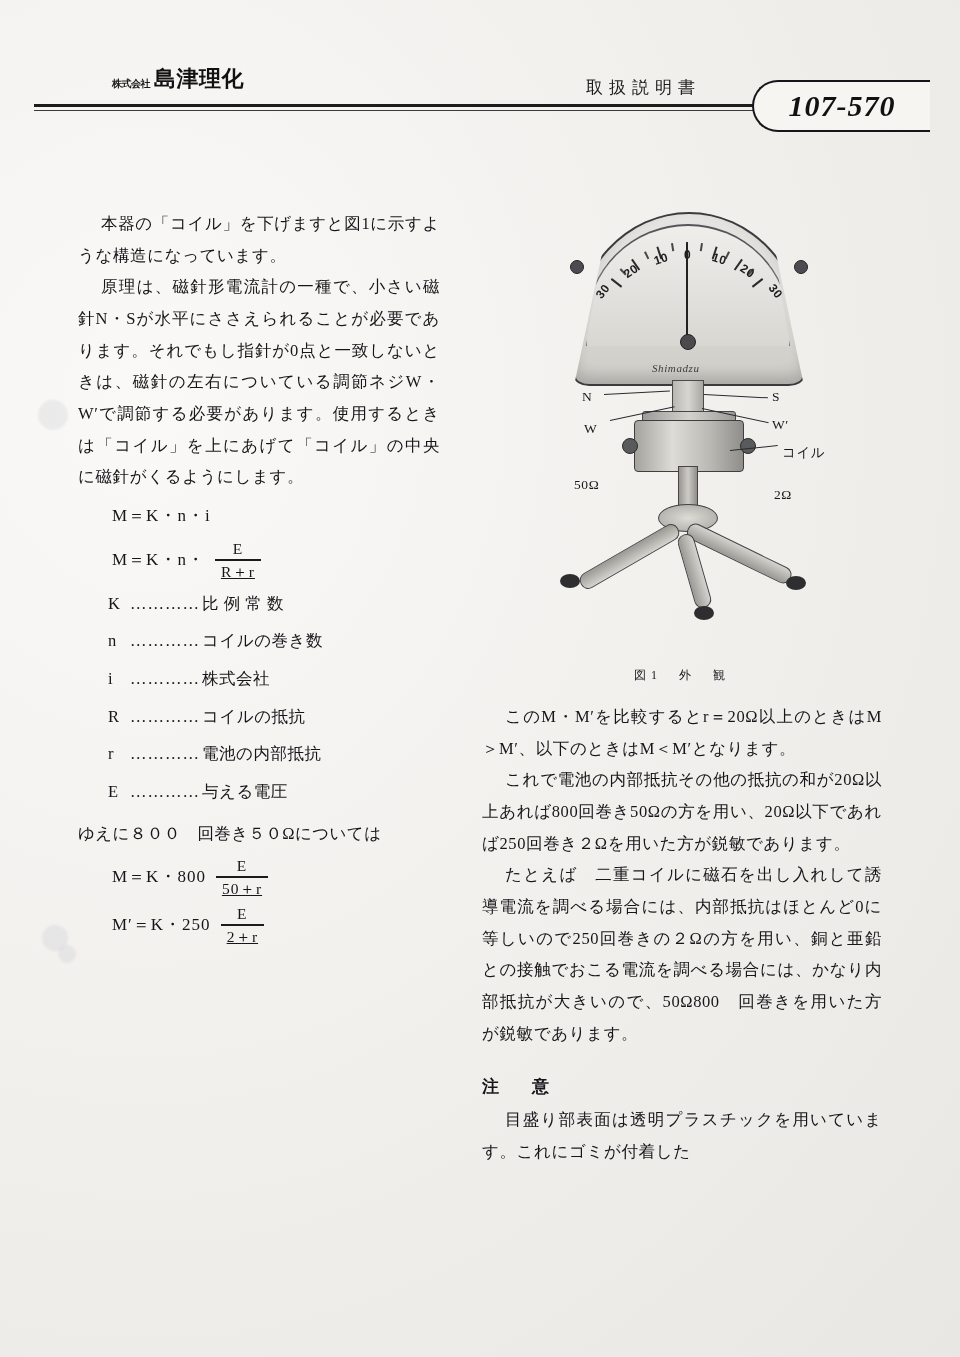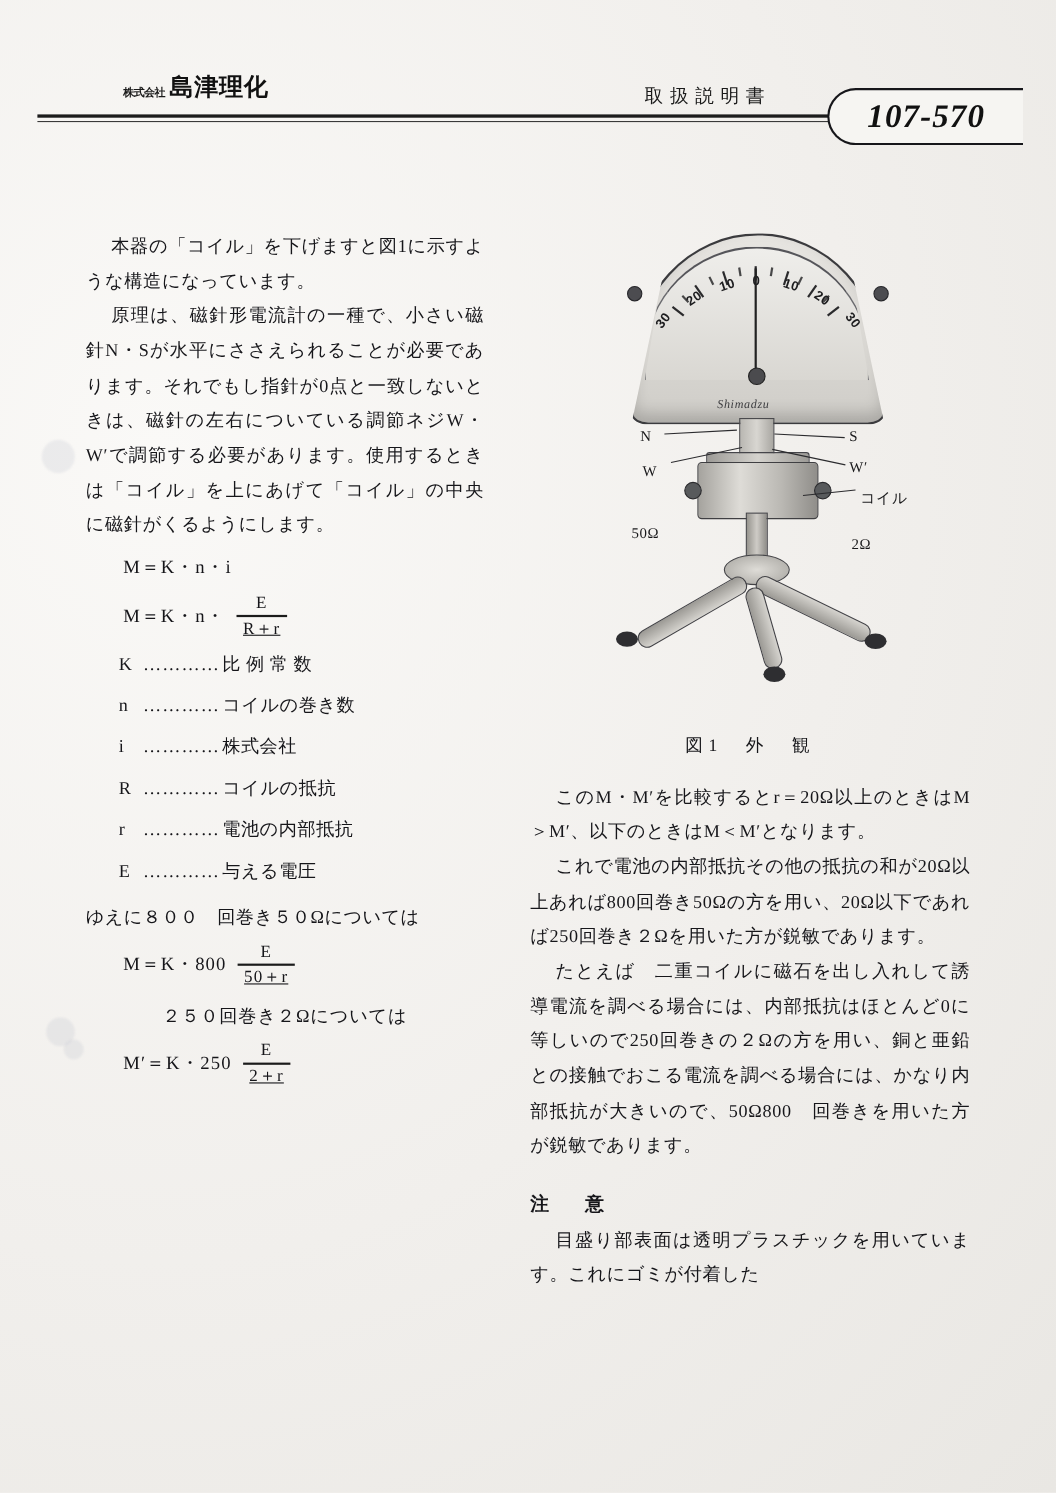--- a/index.html
+++ b/index.html
@@ -194,21 +194,21 @@
 
   
   .figure {
     position: relative;
     width: 400px;
     height: 452px;
     margin: 0 0 4px 0;
   }
   .fig-caption {
     text-align: center;
-    font-size: 16px;
+    font-size: 12px;
     letter-spacing: 5px;
     margin-top: 2px;
     margin-bottom: 14px;
   }
 
   .scale-face {
     position: absolute;
     left: 92px;
     top: 4px;
     width: 226px;
@@ -467,21 +467,20 @@
 
     <div class="frow indent-1">
       <span class="lhs">M＝K・800</span>
       <span class="frac">
         <span class="num">E</span>
         <span class="bar"></span>
         <span class="den">50＋r</span>
       </span>
     </div>
 
-    <div class="center-line">２５０回巻き２Ωについては</div>
 
     <div class="frow indent-1">
       <span class="lhs">M′＝K・250</span>
       <span class="frac">
         <span class="num">E</span>
         <span class="bar"></span>
         <span class="den">2＋r</span>
       </span>
     </div>
   </div>

